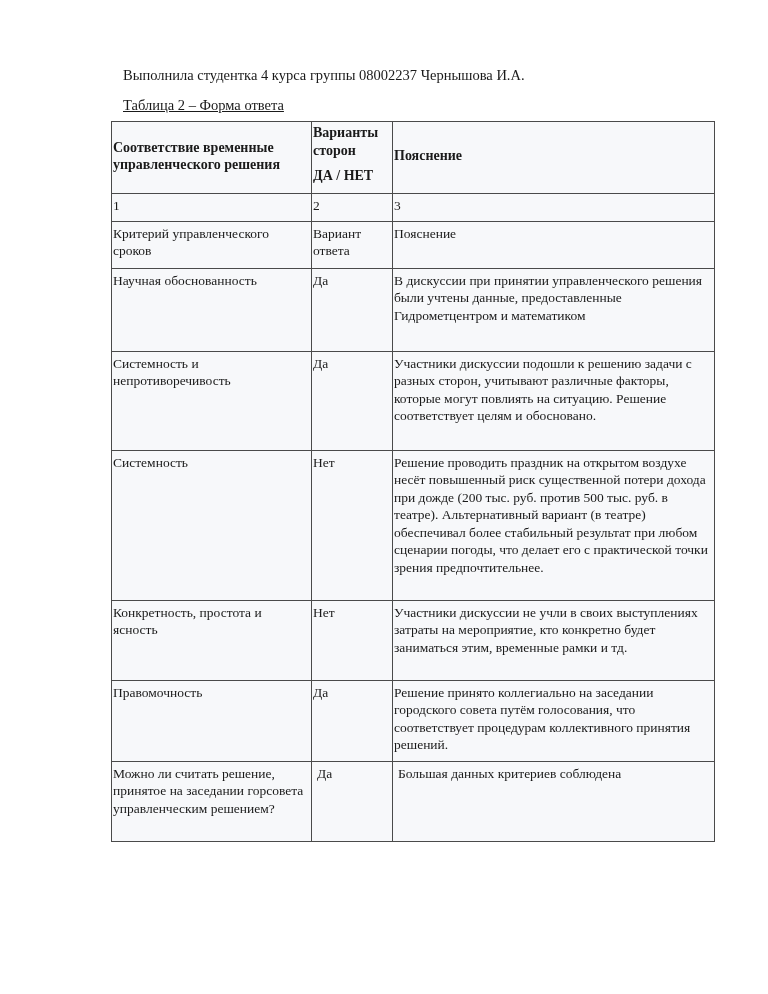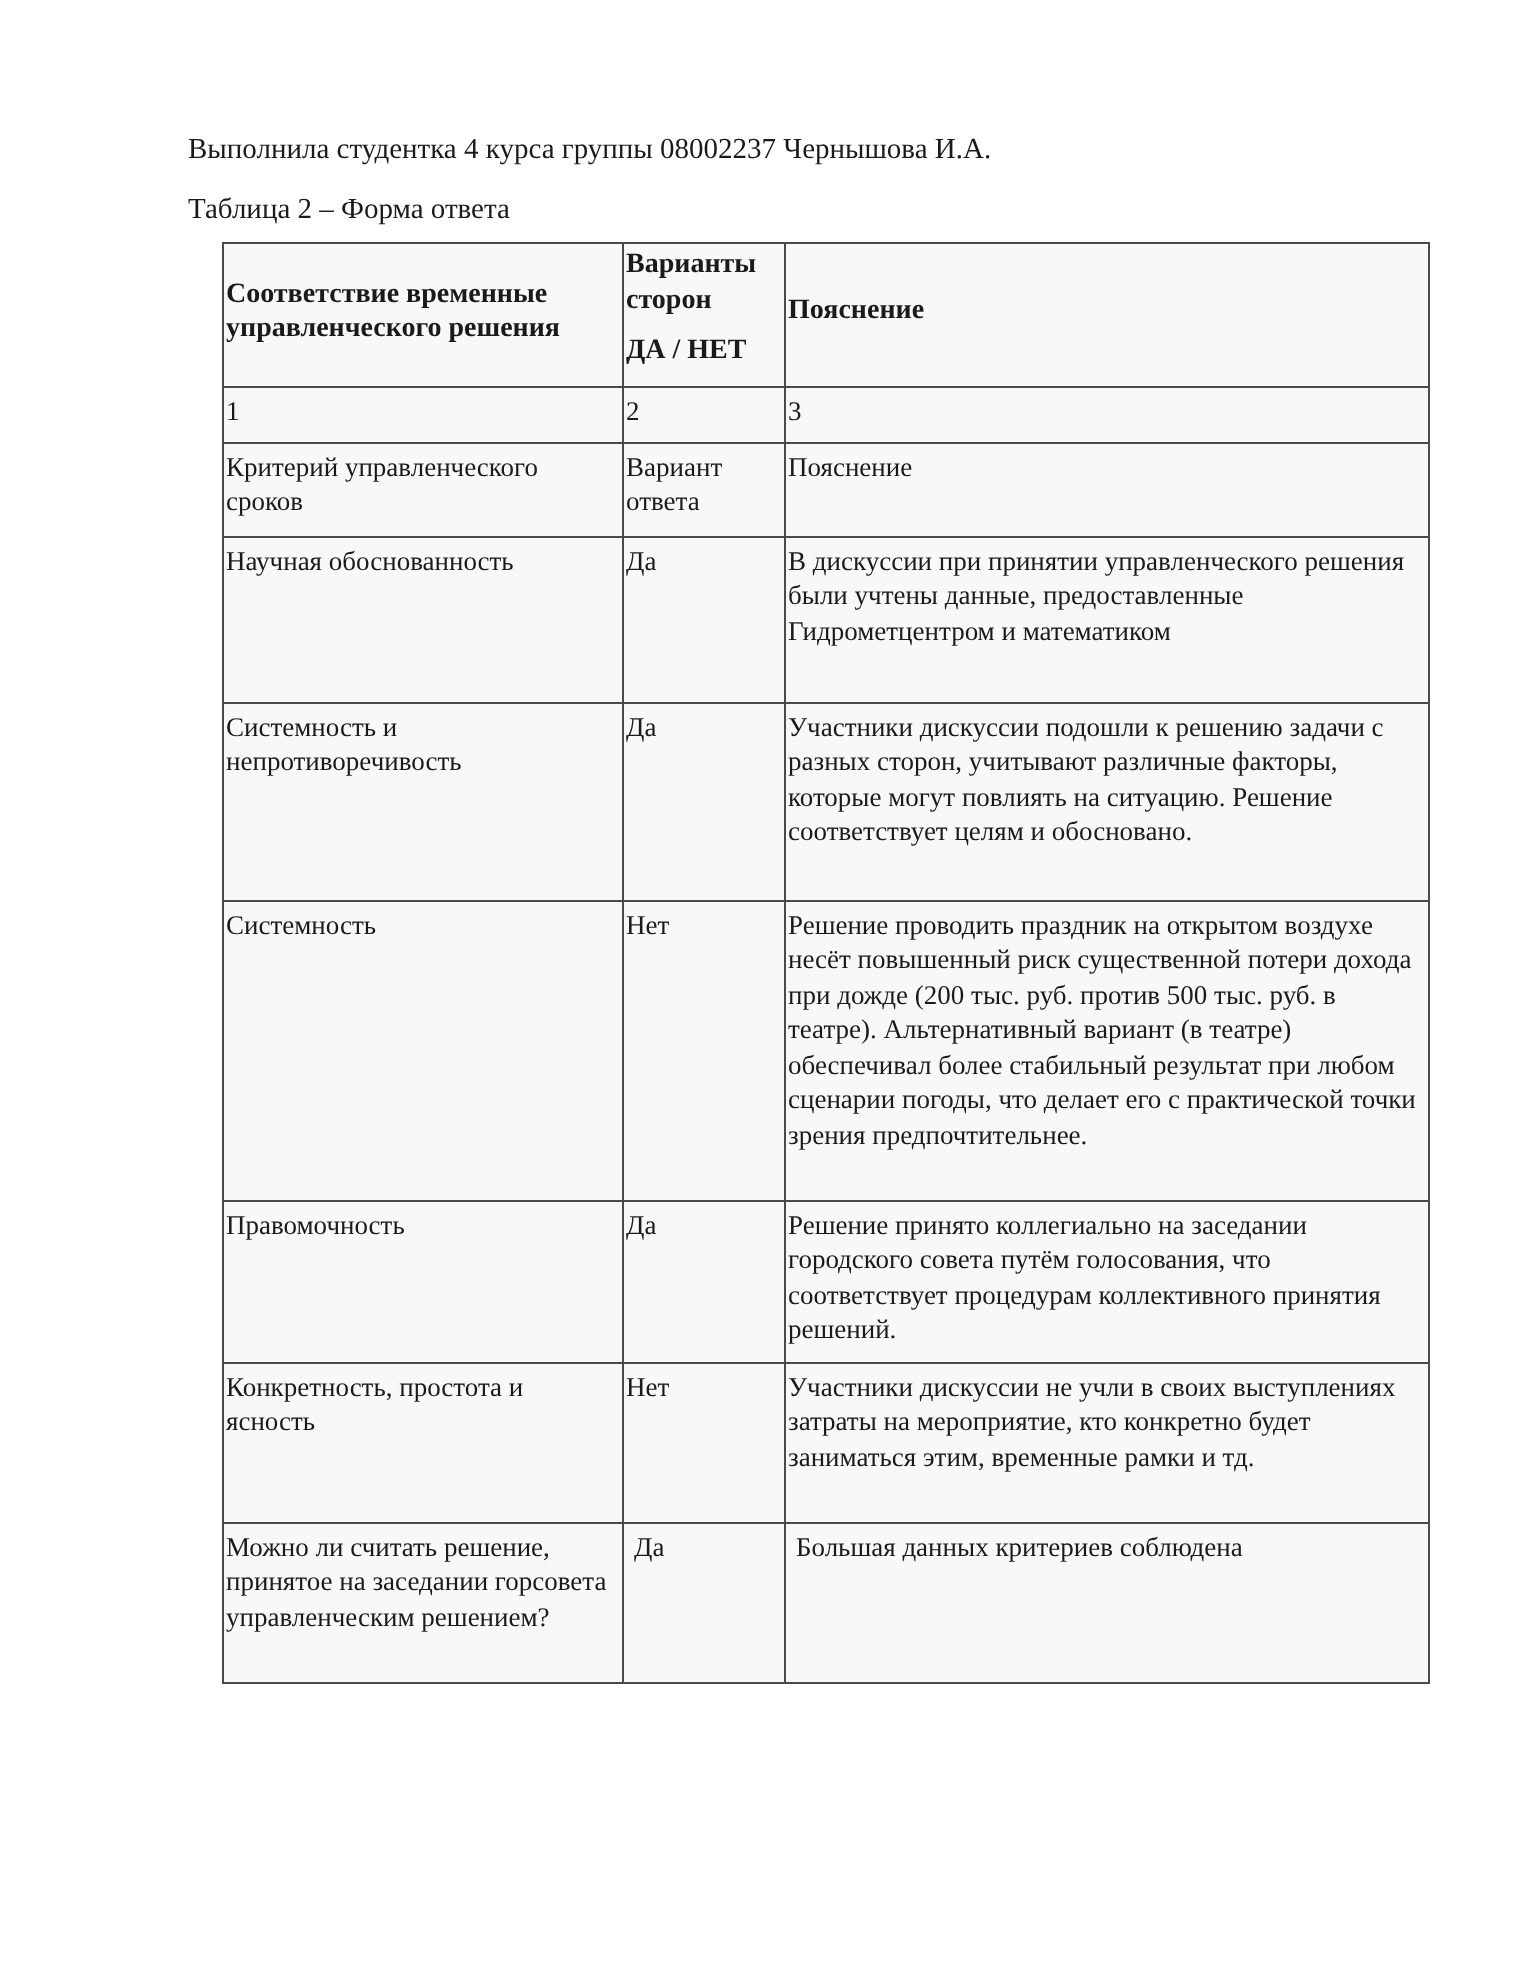--- a/index.html
+++ b/index.html
@@ -6,26 +6,26 @@
     body {
       width: 768px; height: 994px;
       background: #ffffff;
       font-family: "Liberation Serif", serif;
       color: #1a1a1a;
       position: relative;
       overflow: hidden;
     }
     .line {
       position: absolute;
-      left: 94px;
+      left: 123px;
       font-size: 14.5px;
       white-space: nowrap;
     }
     #author-line { top: 67px; }
-    #table-caption { top: 97px; }
+    #table-caption { top: 97px; text-decoration: underline; }
     table.answer {
       position: absolute;
       left: 111px;
       top: 121px;
       width: 603px;
       border-collapse: collapse;
       table-layout: fixed;
       background: #f7f8fa;
       font-size: 13.5px;
       line-height: 17.5px;
@@ -82,29 +82,29 @@
   <tr style="height:99px">
     <td>Системность и непротиворечивость</td>
     <td>Да</td>
     <td>Участники дискуссии подошли к решению задачи с разных сторон, учитывают различные факторы, которые могут повлиять на ситуацию. Решение соответствует целям и обосновано.</td>
   </tr>
   <tr style="height:150px">
     <td>Системность</td>
     <td>Нет</td>
     <td>Решение проводить праздник на открытом воздухе несёт повышенный риск существенной потери дохода при дожде (200 тыс. руб. против 500 тыс. руб. в театре). Альтернативный вариант (в театре) обеспечивал более стабильный результат при любом сценарии погоды, что делает его с практической точки зрения предпочтительнее.</td>
   </tr>
+  <tr style="height:80px">
+    <td>Конкретность, простота и ясность</td>
+    <td>Нет</td>
+    <td>Участники дискуссии не учли в своих выступлениях затраты на мероприятие, кто конкретно будет заниматься этим, временные рамки и тд.</td>
+  </tr>
   <tr style="height:81px">
     <td>Правомочность</td>
     <td>Да</td>
     <td>Решение принято коллегиально на заседании городского совета путём голосования, что соответствует процедурам коллективного принятия решений.</td>
-  </tr>
-  <tr style="height:80px">
-    <td>Конкретность, простота и ясность</td>
-    <td>Нет</td>
-    <td>Участники дискуссии не учли в своих выступлениях затраты на мероприятие, кто конкретно будет заниматься этим, временные рамки и тд.</td>
   </tr>
   <tr style="height:80px">
     <td>Можно ли считать решение, принятое на заседании горсовета управленческим решением?</td>
     <td><span class="pad">Да</span></td>
     <td><span class="pad">Большая данных критериев соблюдена</span></td>
   </tr>
 </tbody>
   </table>
 
 </body></html>

